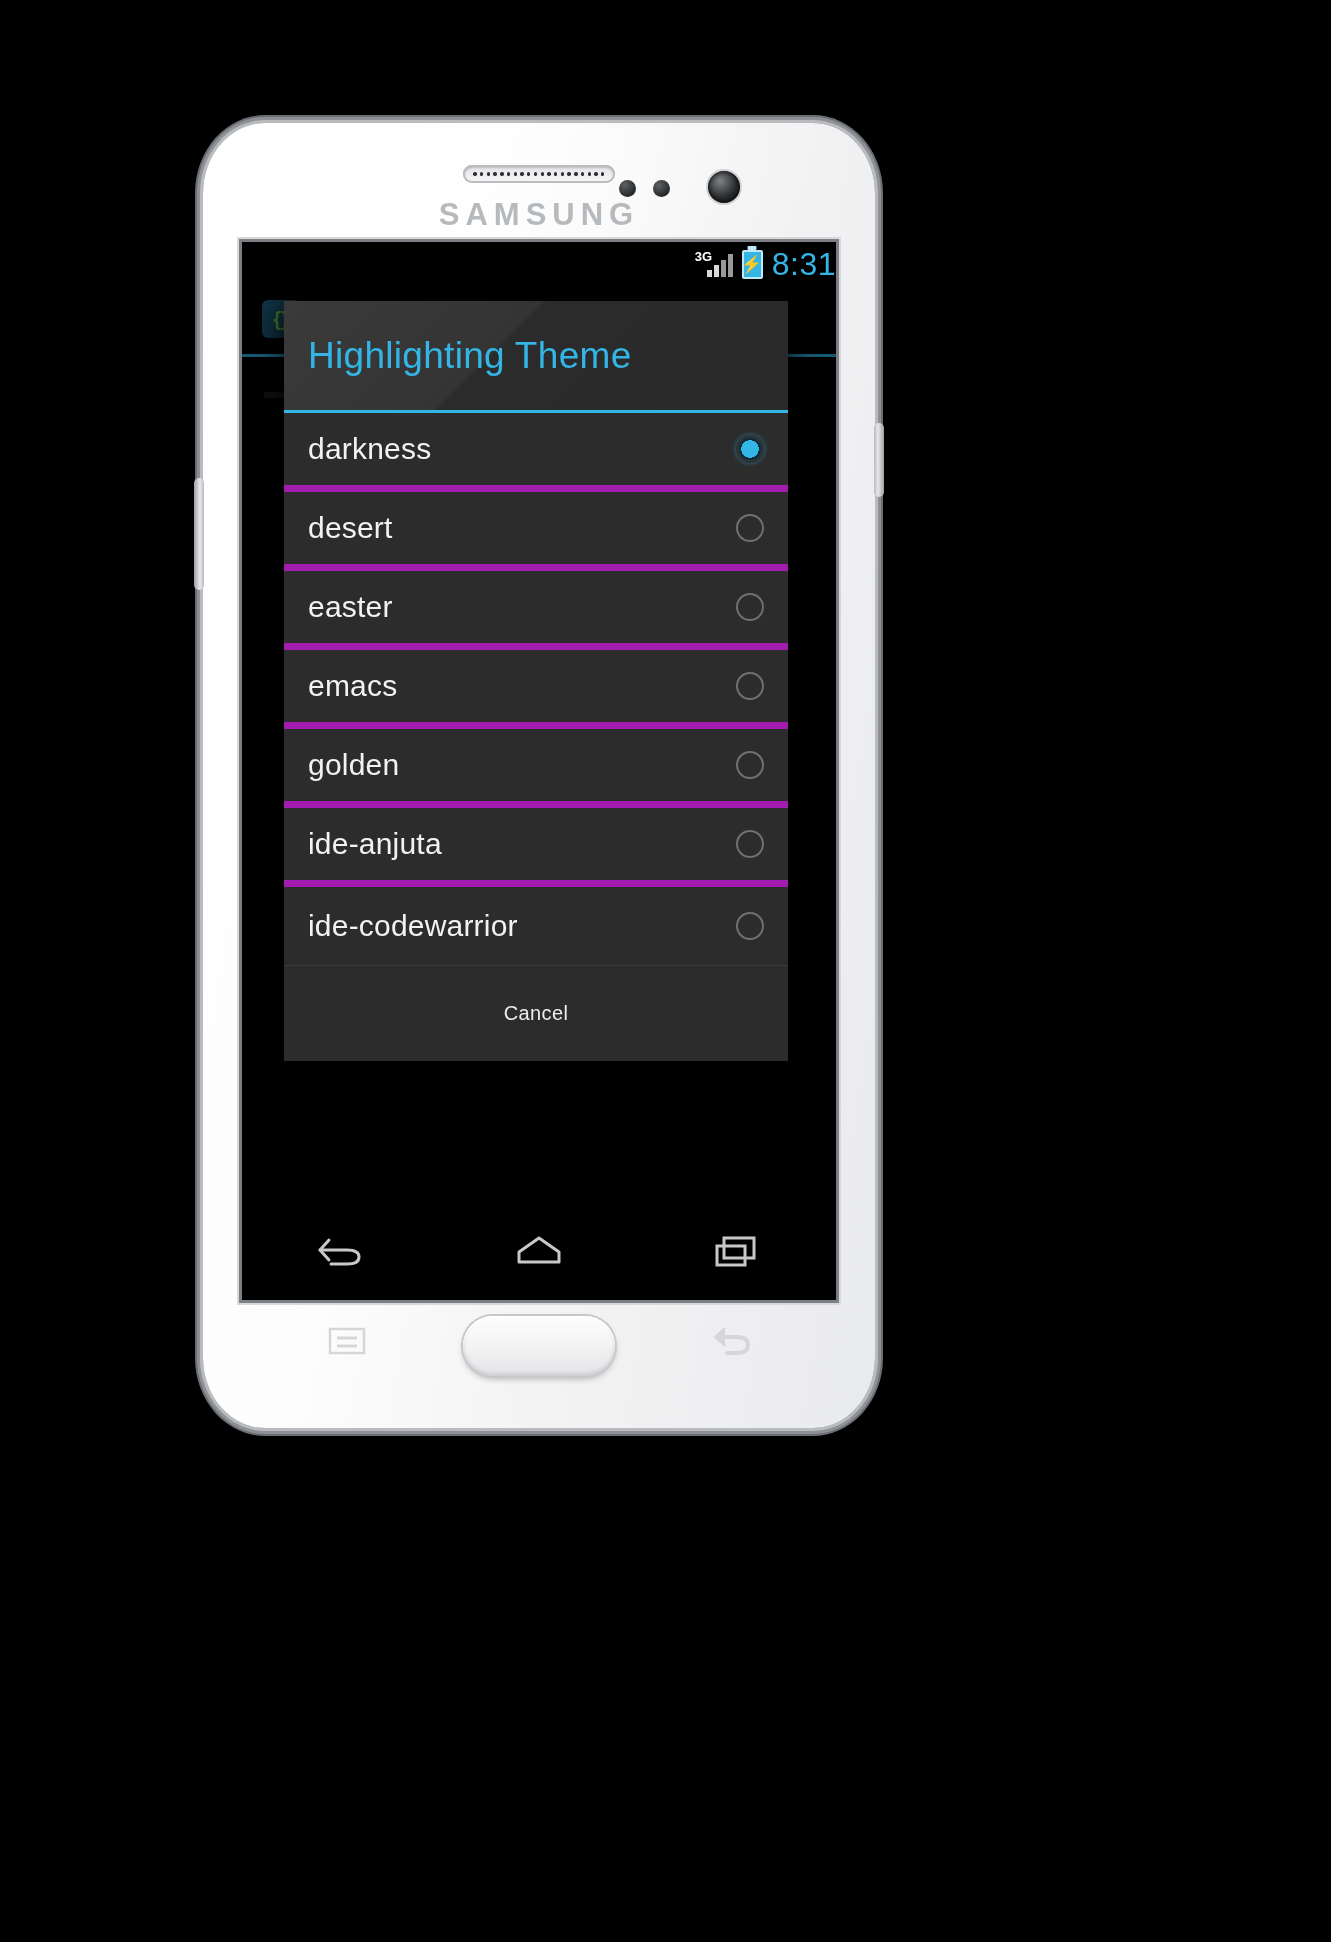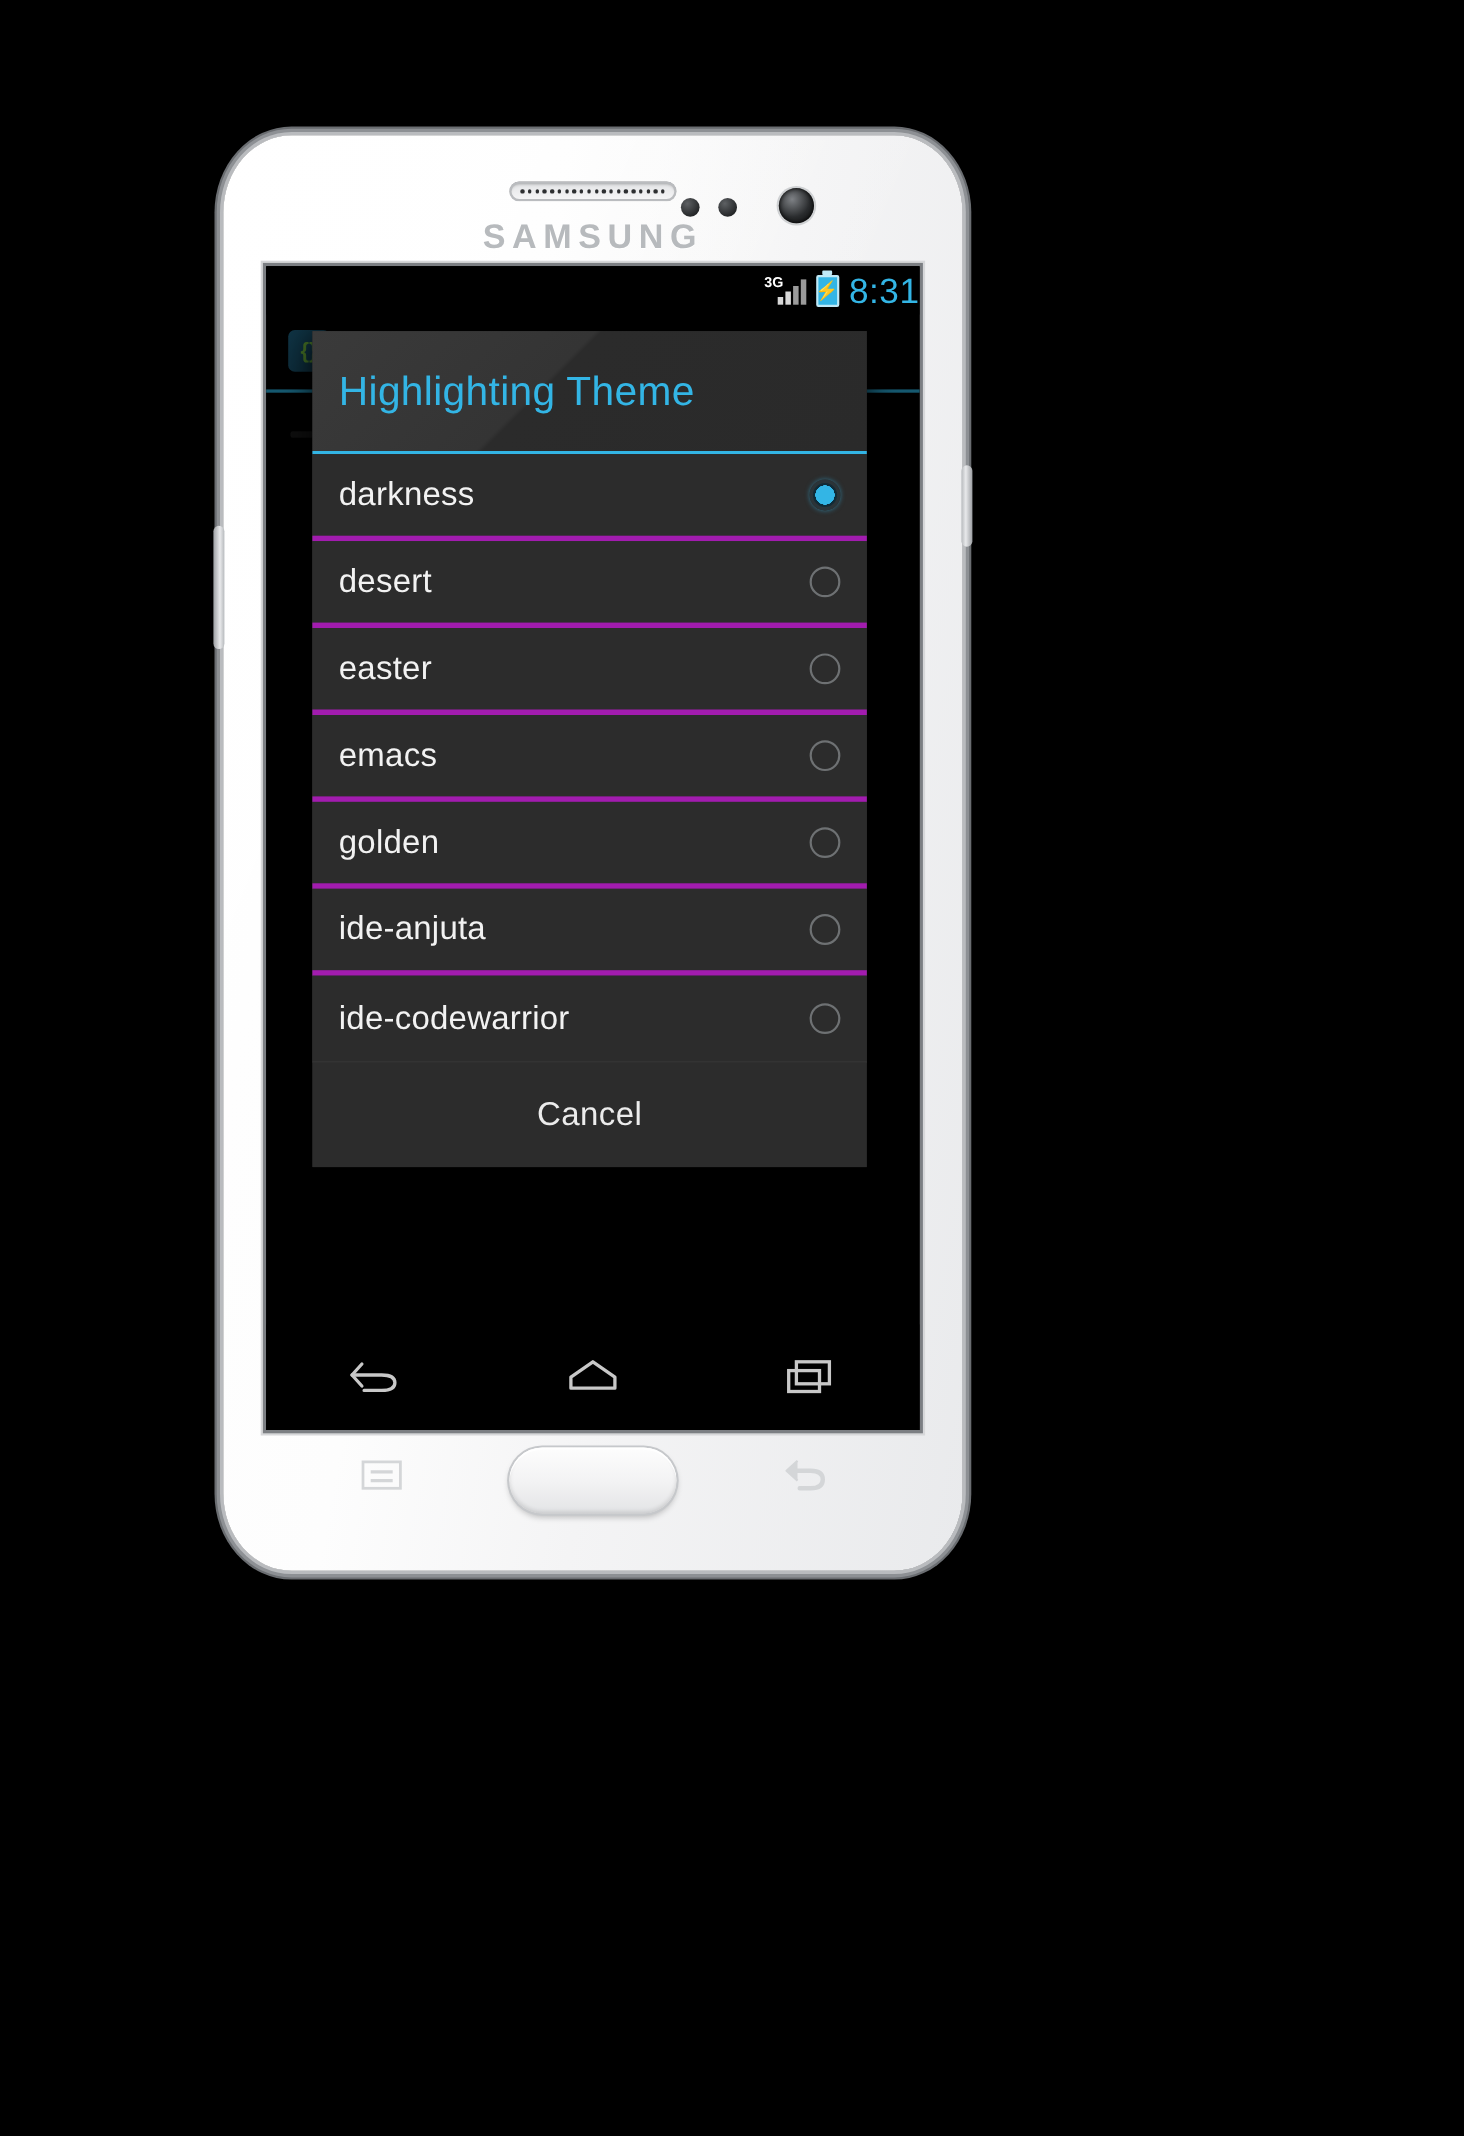--- a/index.html
+++ b/index.html
@@ -170,21 +170,21 @@
     font-size:37px;
     font-weight:400;
     letter-spacing:.3px;
     white-space:nowrap;
   }
   .dlg-list{ background:#2c2c2c; }
   .row{
     height:79px;
     display:flex; align-items:center; justify-content:space-between;
     padding:0 24px;
-    border-bottom:5px solid #a21caf;
+    border-bottom:7px solid #a21caf;
     background:#2c2c2c;
     cursor:pointer;
   }
   .row:last-child{ border-bottom:1px solid #3b3b3b; }
   .row-label{
     color:#f2f2f2;
     font-size:30px;
     font-weight:300;
     letter-spacing:.2px;
   }
@@ -200,21 +200,21 @@
     background:radial-gradient(circle at 50% 50%, #33b5e5 0%, #33b5e5 56%, #0d2b38 57%, #24292b 100%);
     box-shadow:0 0 5px rgba(51,181,229,.55);
   }
   .dlg-footer{
     height:95px;
     background:#2c2c2c;
     display:flex; align-items:center; justify-content:center;
     cursor:pointer;
   }
   .cancel-label{
-    color:#ececec; font-size:30px; font-weight:400; letter-spacing:.4px;
+    color:#ececec; font-size:20px; font-weight:400; letter-spacing:.4px;
   }
 
   
   .navbar{
     position:absolute; left:0; right:0; bottom:0; height:96px;
     background:#000;
     display:flex; align-items:center; justify-content:space-around;
     z-index:5;
   }
   .navbtn{ width:130px; height:96px; display:flex; align-items:center; justify-content:center; cursor:pointer;}

